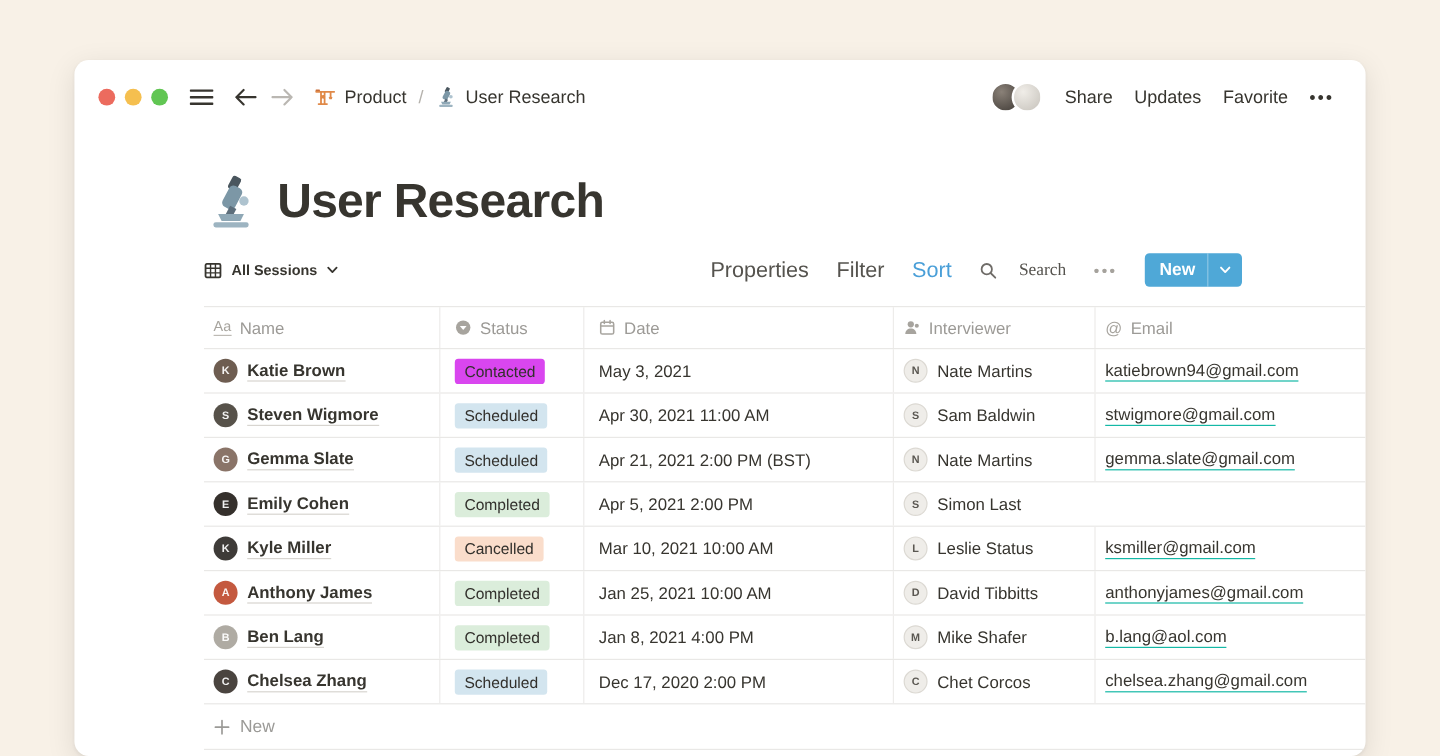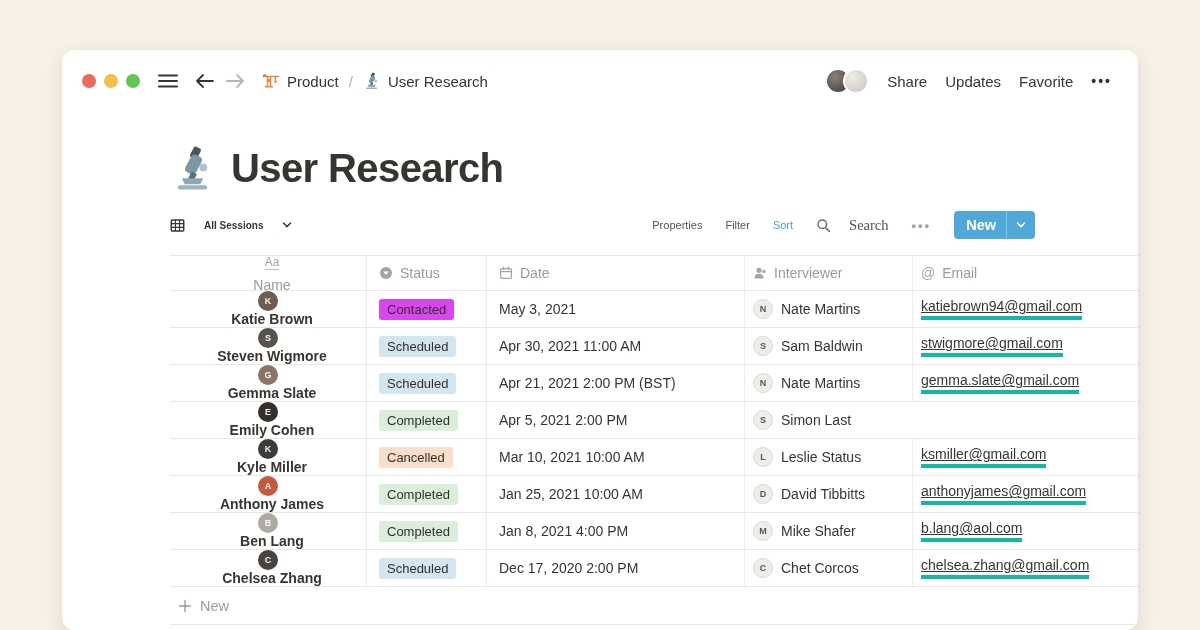--- a/index.html
+++ b/index.html
@@ -35,58 +35,58 @@
     font-family:inherit; }
   .dots { letter-spacing:2px; font-size:14px; font-weight:700; color:#37352F; border:none; background:none; }
 
   
   .page-title { display:flex; align-items:center; gap:14px; margin:30px 103px 0 108px; height:52px; }
   .page-title .emoji { width:47px; height:47px; }
   .page-title .ttl { font-size:40px; font-weight:700; color:#37352F; letter-spacing:-0.6px; }
 
   
   .toolbar { display:flex; align-items:center; margin:14px 103px 0 108px; height:34px; }
-  .view-switcher { display:flex; align-items:center; gap:19px; font-size:10px;
+  .view-switcher { display:flex; align-items:center; gap:8px; font-size:12px;
     font-weight:700; color:#37352F; background:none; border:none; font-family:inherit; }
   .toolbar-right { margin-left:auto; display:flex; align-items:center; gap:23px;
     font-size:14.5px; color:#55534E; }
-  .tb-link { background:none; border:none; font-size:11px; color:#55534E; font-family:inherit; }
+  .tb-link { background:none; border:none; font-size:18px; color:#55534E; font-family:inherit; }
   .search-btn { display:flex; align-items:center; gap:18px; background:none; border:none;
     font-size:14.5px; color:#55534E; font-family:Liberation Serif, serif; }
   .toolbar .dots { color:#A5A29C; font-size:13px; }
   .new-btn { display:flex; align-items:center; border:none; border-radius:4px;
     height:28px; padding:0; overflow:hidden; color:#fff; font-family:inherit; }
   .new-btn .nb-label { font-size:14.5px; font-weight:700; padding:0 10px 0 12px; }
   .new-btn .nb-split { width:1px; align-self:stretch; background:rgba(255,255,255,.35); }
   .new-btn .nb-caret { display:flex; align-items:center; padding:0 9px; }
 
   
   .db-table { margin:13px 0 0 108px; }
   .trow, .thead-row { display:flex; }
   .thead-row { height:36px; border-top:1px solid #E9E8E6; border-bottom:1px solid #E9E8E6; }
   .hcell { display:flex; align-items:center; gap:7px; font-size:14px; color:#9C9A96;
     padding-left:8px; border-right:1px solid #EDECEA; }
   .hcell.pad12 { padding-left:12px; }
   .hcell:last-child { border-right:none; }
-  .col-name { width:197px;flex-direction:column; } .col-status { width:120px; } .col-date { width:258px; }
+  .col-name { width:197px; } .col-status { width:120px; } .col-date { width:258px; }
   .col-interviewer { width:168px; } .col-email { flex:1; }
   .aa-glyph { font-size:12px; color:#A7A49E; border-bottom:1px solid #BDBAB4; line-height:1.05; }
   .at-glyph { font-size:14px; color:#A7A49E; }
 
   .trow { height:37px; border-bottom:1px solid #E9E8E6; }
   .cell { display:flex; align-items:center; font-size:14px; color:#37352F;
     border-right:1px solid #EDECEA; padding-left:8px; overflow:hidden; white-space:nowrap; }
   .cell:last-child { border-right:none; }
   .cell.pad12 { padding-left:12px; }
   .avatar { width:20px; height:20px; border-radius:50%; margin-right:8px; flex:none;
     display:flex; align-items:center; justify-content:center;
     font-size:9px; font-weight:700; color:rgba(255,255,255,.93); }
   .avatar.light { background:#EFEDE9; border:1px solid #DCD9D3; color:#5A5751; }
   .name-text { font-weight:600; border-bottom:1px solid #D8D5D0; line-height:1.25; }
-  .email-text { border-bottom:4px solid #14b8a6; line-height:1.25;text-decoration:underline; }
+  .email-text { border-bottom:1px solid #14b8a6; line-height:1.25; }
   .badge { height:21px; line-height:21px; padding:0 8px; border-radius:3px;
     font-size:13px; color:#32302C; }
 
   .new-row { display:flex; align-items:center; height:38px; gap:8px; padding-left:8px;
     color:#9B9A97; font-size:14.5px; border-bottom:1px solid #E9E8E6; background:none;
     border-top:none; border-left:none; border-right:none; width:100%; font-family:inherit; }
 </style>
 </head>
 <body style="background: rgb(248, 241, 231);">
 

